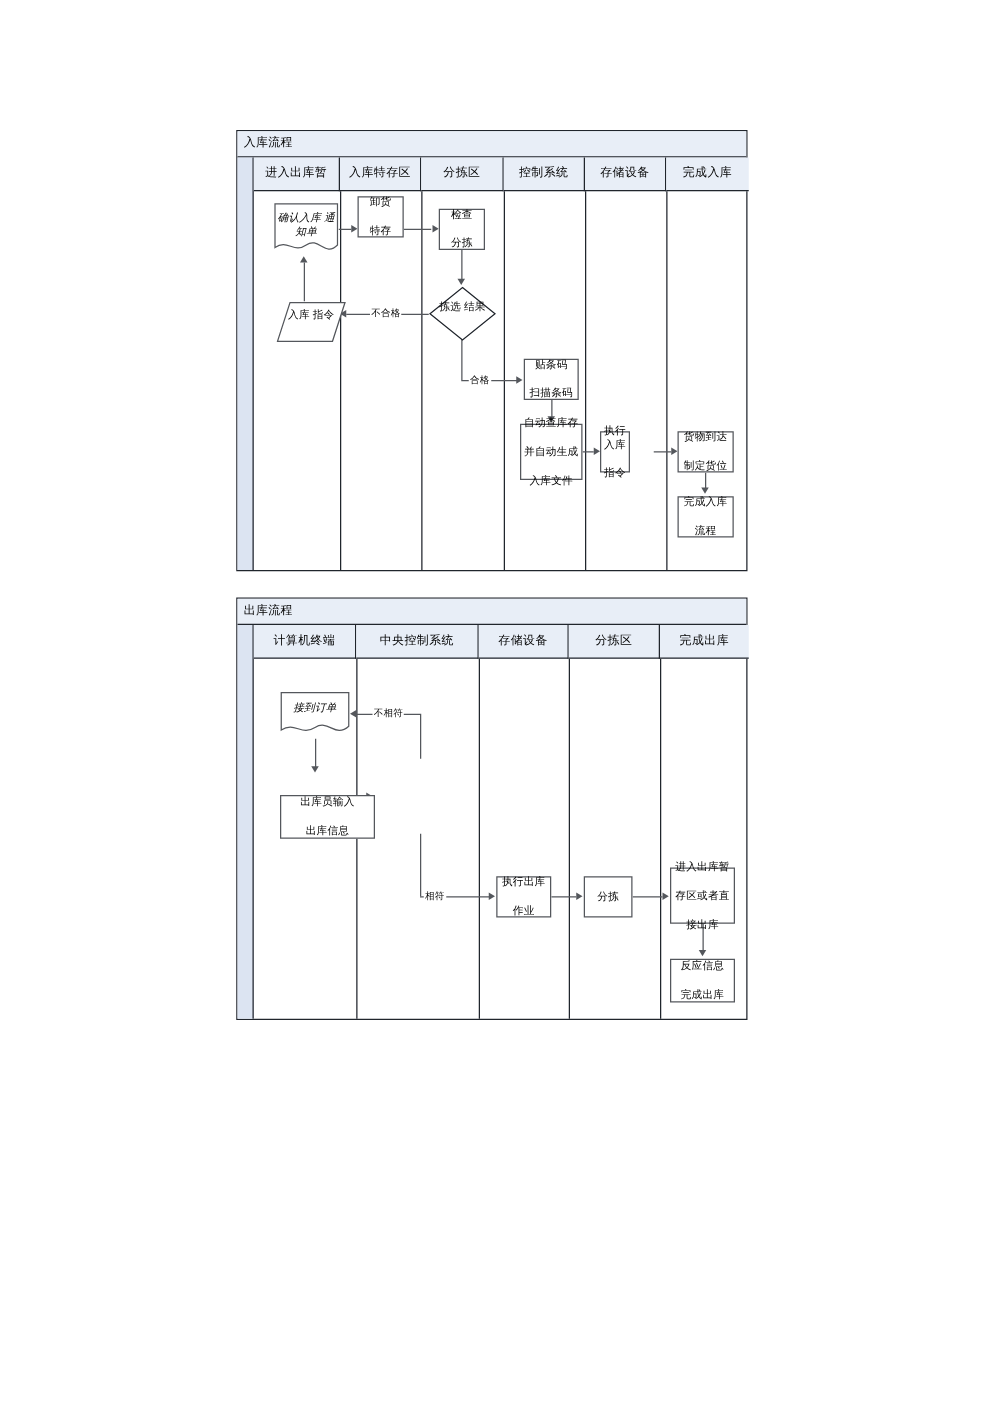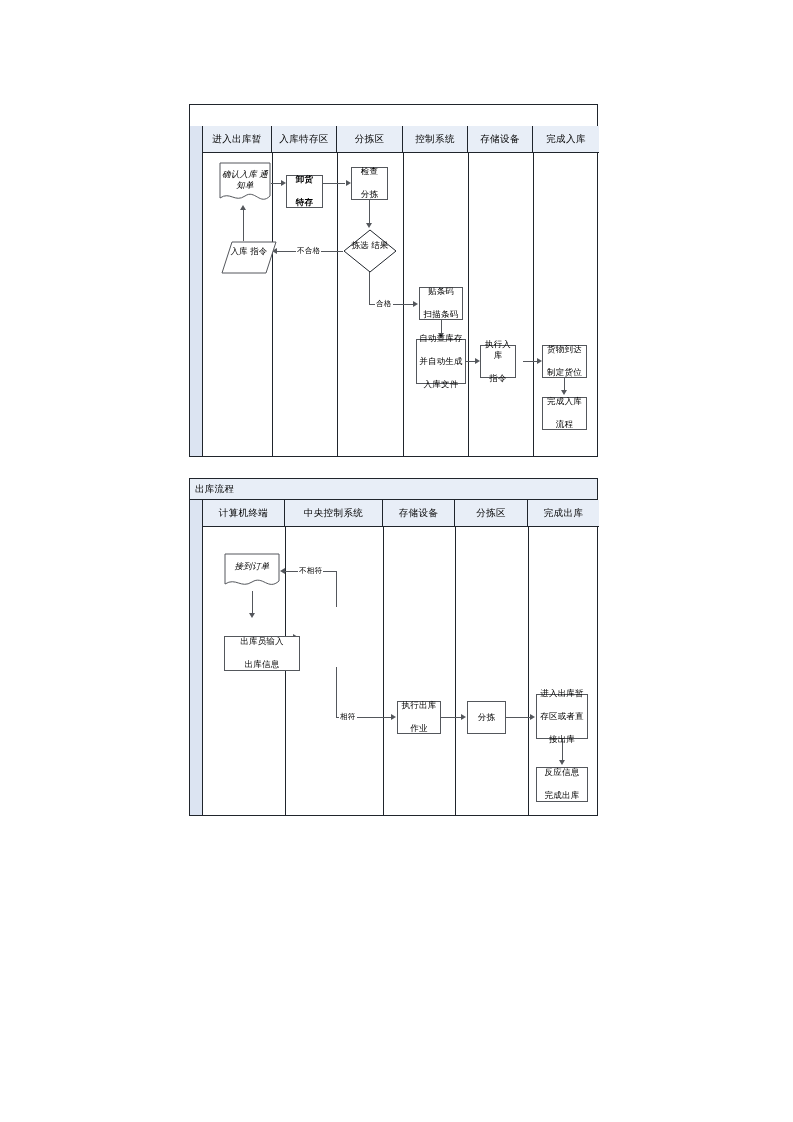--- a/index.html
+++ b/index.html
@@ -96,20 +96,21 @@
     letter-spacing:.2px;
   }
 </style>
 </head>
 <body>
 
 <div class="page">
 
   <div class="chart" style="left:189px;top:104px;width:409px;height:353px;">
 
+    <div class="chart-title">入库流程</div>
 
     <div class="lane-band"></div>
 
     <div class="header-row">
       <div class="hcell" style="left:0px;width:69px;">进入出库暂</div>
       <div class="hcell" style="left:69px;width:65px;">入库特存区</div>
       <div class="hcell" style="left:134px;width:66px;">分拣区</div>
       <div class="hcell" style="left:200px;width:65px;">控制系统</div>
       <div class="hcell" style="left:265px;width:65px;">存储设备</div>
       <div class="hcell last" style="left:330px;width:66px;">完成入库</div>
@@ -138,21 +139,21 @@
         </svg>
         <div class="para-txt" style="top:5px;">
           <span>入库</span>
           <span>指令</span>
         </div>
       </div>
 
       <div class="conn v" style="left:40px;top:57px;height:31px;"></div>
       <div class="arrow up" style="left:36.8px;top:52px;"></div>
 
-      <div class="node" style="left:83px;top:22px;width:37px;height:33px;font-weight:bold;">
+      <div class="node" style="left:83px;top:4px;width:37px;height:33px;">
         <span>
           <span>卸货</span><br>
           <span>特存</span>
         </span>
       </div>
       <div class="conn h" style="left:68px;top:30px;width:10px;"></div>
       <div class="arrow right" style="left:78px;top:26.8px;"></div>
 
       <div class="node" style="left:148px;top:14px;width:37px;height:33px;">
         <span>
@@ -194,21 +195,21 @@
       <div class="node" style="left:213px;top:186px;width:50px;height:45px;">
         <span>
           <span>自动查库存</span><br>
           <span>并自动生成</span><br>
           <span>入库文件</span>
         </span>
       </div>
       <div class="conn v" style="left:238px;top:167px;height:14px;"></div>
       <div class="arrow down" style="left:235px;top:180px;"></div>
 
-      <div class="node" style="left:277px;top:192px;width:36px;height:33px;justify-content:center;">
+      <div class="node" style="left:277px;top:192px;width:24px;height:33px;justify-content:center;">
         <span>
           <span>执行入库</span><br>
           <span>指令</span>
         </span>
       </div>
       <div class="conn h" style="left:263px;top:208px;width:9px;"></div>
       <div class="arrow right" style="left:271.5px;top:204.8px;"></div>
 
       <div class="node" style="left:339px;top:192px;width:45px;height:33px;">
         <span>

